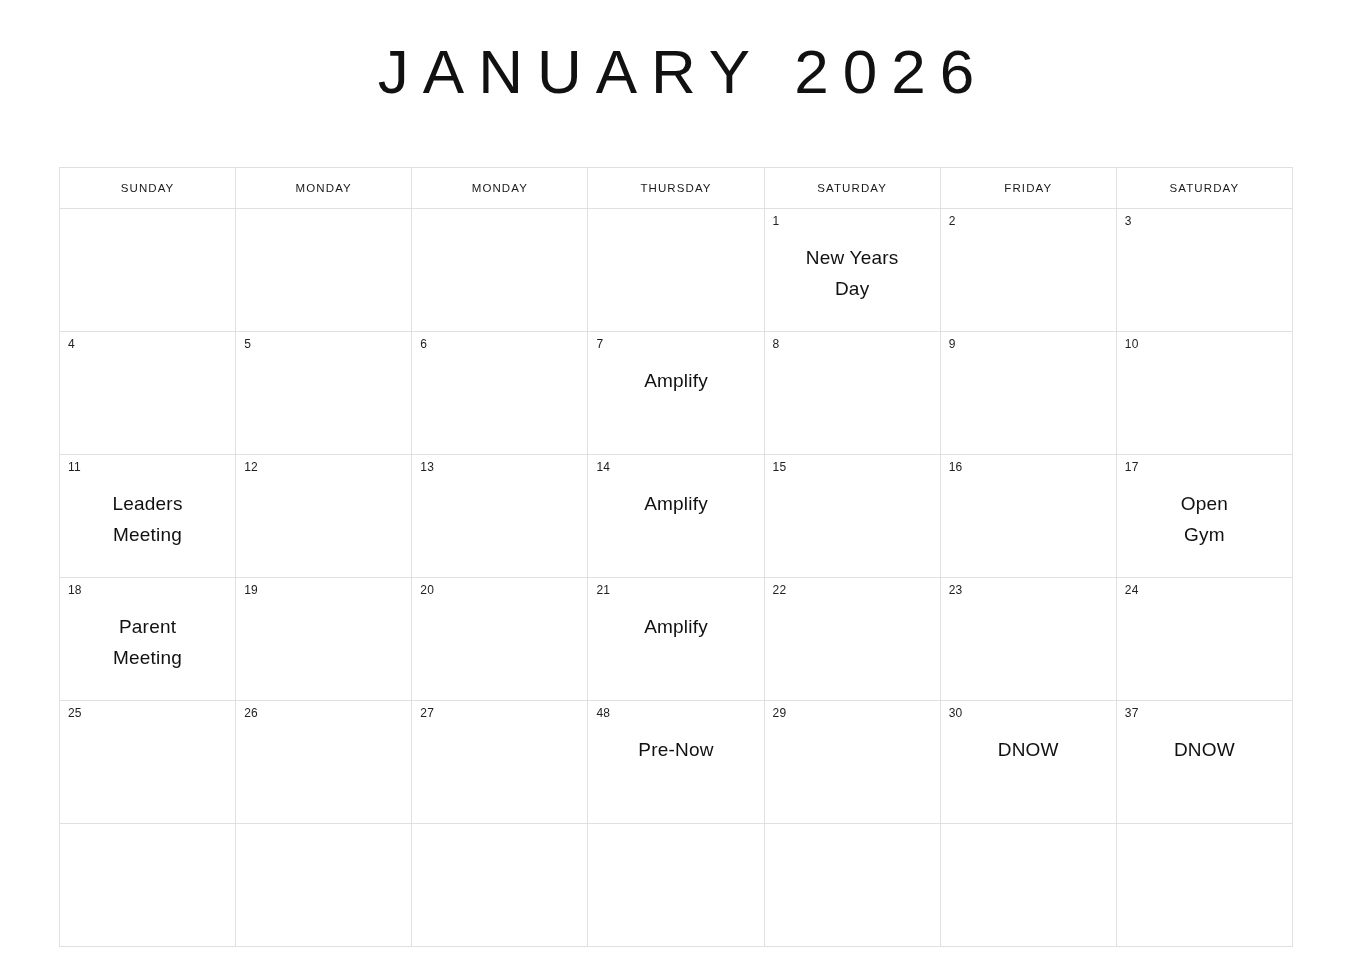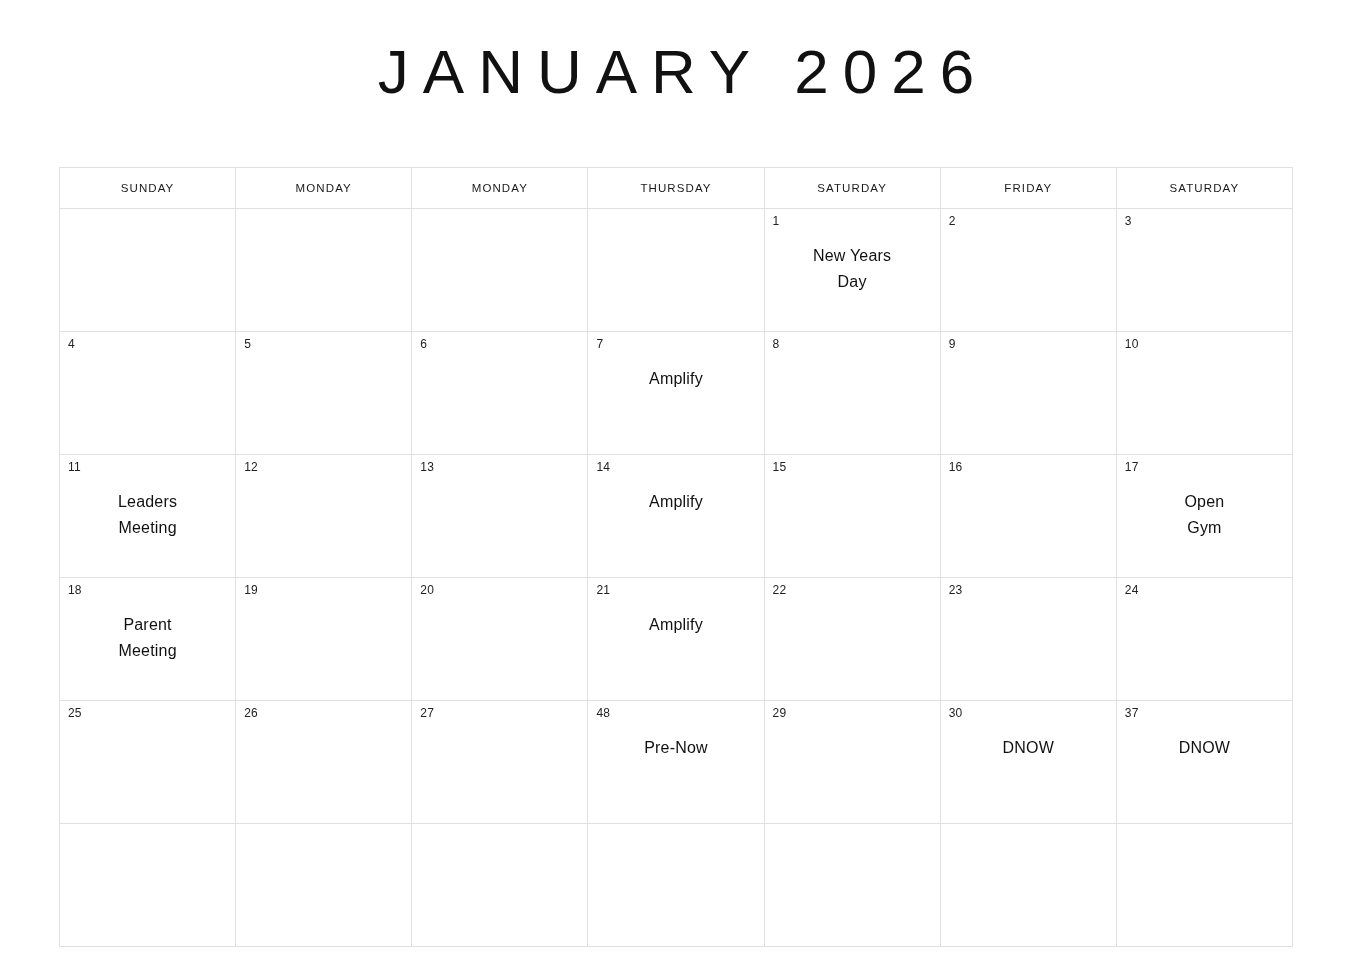--- a/index.html
+++ b/index.html
@@ -69,21 +69,21 @@
     line-height: 1;
     color: #222222;
     letter-spacing: 0.2px;
   }
   .event {
     position: absolute;
     left: 0;
     right: 0;
     top: 34px;
     text-align: center;
-    font-size: 16px;
+    font-size: 19px;
     line-height: 1.62;
     color: #111111;
     padding: 0 6px;
     box-sizing: border-box;
     white-space: pre-line;
     letter-spacing: 0.2px;
   }
 </style>
 </head>
 <body>

